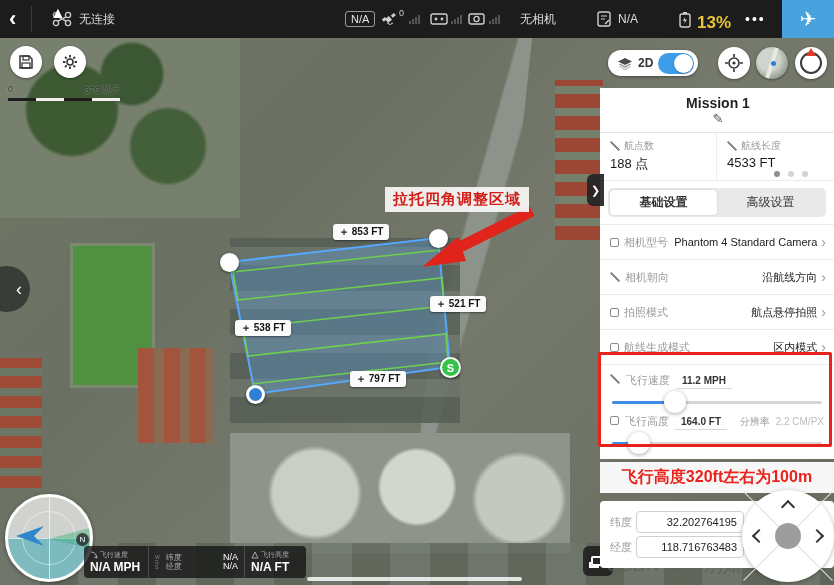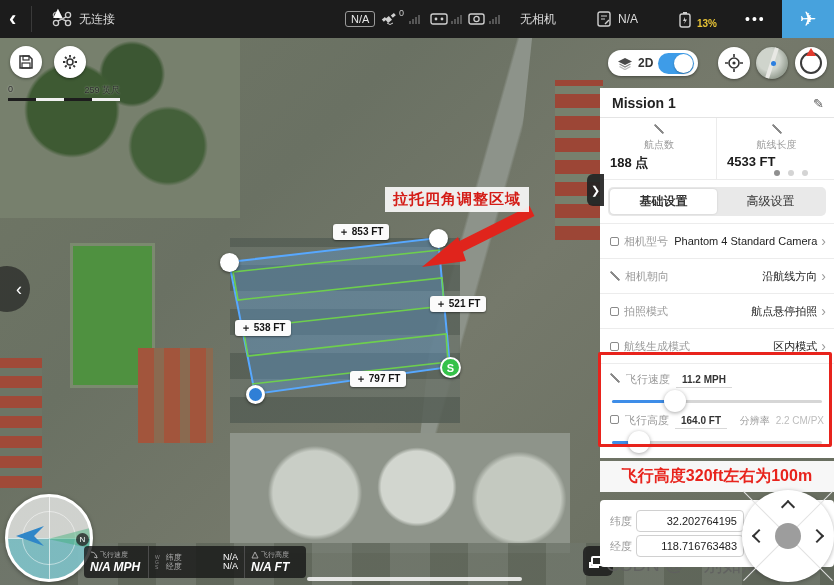--- a/index.html
+++ b/index.html
@@ -8,21 +8,21 @@
 
   
   .topbar { position:absolute; left:0; top:0; width:834px; height:38px; background:#1c1c1c; z-index:50; }
   .topbar .it { position:absolute; top:0; height:38px; display:flex; align-items:center; color:#ddd; font-size:12px; }
   .tb-divider { position:absolute; left:31px; top:6px; width:1px; height:26px; background:#3a3a3a; }
   .na-badge { border:1px solid #9a9a9a; border-radius:3px; padding:1px 5px; font-size:11px; color:#e5e5e5; }
   .bars { display:flex; align-items:flex-end; gap:1px; }
   .bars i { display:block; width:2px; background:#565656; }
   .bars i:nth-child(1){height:3px}.bars i:nth-child(2){height:5px}.bars i:nth-child(3){height:7px}.bars i:nth-child(4){height:9px}
   .sup0 { font-size:9px; color:#ccc; margin-left:2px; transform:translateY(-6px); }
-  .batt-pct { color:#e8c436; font-weight:bold; font-size:10px;margin-top:8px; }
+  .batt-pct { color:#e8c436; font-weight:bold; font-size:17px;margin-top:8px; }
   .more-dots { color:#fff; font-size:14px; letter-spacing:2px; }
   .takeoff { position:absolute; right:0; top:0; width:52px; height:38px; background:#47a2dd; display:flex; align-items:center; justify-content:center; color:#fff; font-size:20px; border:none; cursor:pointer; }
   .back-ch { color:#fff; font-size:22px; font-weight:bold; }
   .muted { color:#b9b9b9; }
 
   
   .map { position:absolute; left:0; top:38px; width:834px; height:547px; overflow:hidden;
          background:linear-gradient(135deg,#707765 0%,#6a7163 30%,#75796b 55%,#666c5e 100%); }
   .patch { position:absolute; }
   svg.overlay { position:absolute; left:0; top:0; pointer-events:none; }
@@ -52,28 +52,28 @@
   .mlabel { position:absolute; background:#fbfbfb; border-radius:3px; padding:1px 6px; font-size:10px; font-weight:bold; color:#141414; box-shadow:0 1px 2px rgba(0,0,0,.45); z-index:12; white-space:nowrap; }
 
   
   .tip-label { position:absolute; left:385px; top:187px; width:144px; height:25px; background:rgba(248,248,248,.92); color:#d41d17; font-size:15px; font-weight:bold; display:flex; align-items:center; justify-content:center; letter-spacing:1px; z-index:30; }
   .red-box { position:absolute; left:598px; top:352px; width:234px; height:95px; border:3px solid #e8231c; border-radius:2px; z-index:40; pointer-events:none; }
 
   
   .panel { position:absolute; left:600px; top:88px; width:234px; z-index:25; }
   .panel-tab { position:absolute; left:-13px; top:86px; width:17px; height:32px; background:rgba(35,35,35,.92); border-radius:6px 0 0 6px; color:#fff; font-size:11px; display:flex; align-items:center; justify-content:center; z-index:26; }
   .card { background:#fff; }
-  .mission-head { display:flex; align-items:center; justify-content:space-between; padding:7px 10px 6px 12px; border-bottom:1px solid #e4e4e4; }
+  .mission-head { display:flex; align-items:center; justify-content:space-between; padding:7px 10px 6px 12px; border-bottom:1px solid #e4e4e4;flex-direction:column; }
   .mission-head .t { font-size:14px; font-weight:bold; color:#222; }
   .mission-head .edit { color:#555; font-size:13px; }
   .stats { display:grid; grid-template-columns:1fr 1fr; position:relative; }
   .stat { padding:6px 8px 7px 10px; border-bottom:1px solid #ececec; }
   .stat:nth-child(odd){ border-right:1px solid #ececec; }
-  .stat .lab { font-size:10px; color:#9a9a9a; display:flex; align-items:center; gap:4px;flex-direction:column; }
-  .stat .val { font-size:13px; font-weight:bold; color:#1b1b1b; margin-top:2px; }
+  .stat .lab { font-size:10px; color:#9a9a9a; display:flex; align-items:center; gap:4px; }
+  .stat .val { font-size:13px; font-weight:normal; color:#1b1b1b; margin-top:2px; }
   .mini-ico { display:inline-block; width:9px; height:9px; border:1px solid #8a8a8a; border-radius:2px; }
   .mini-ico.diag { border:none; width:10px; height:10px; background:linear-gradient(45deg,transparent 44%,#8a8a8a 44% 56%,transparent 56%); }
   .dots { position:absolute; right:26px; bottom:4px; display:flex; gap:8px; }
   .dots i { width:6px; height:6px; border-radius:50%; background:#d4d4d4; }
   .dots i.on { background:#8f8f8f; }
   .tabs { display:flex; margin:7px 8px; background:#e9e9e9; border-radius:5px; padding:2px; }
   .tab { flex:1; text-align:center; font-size:12px; padding:4px 0; color:#333; border-radius:4px; }
   .tab.active { background:#fff; font-weight:bold; box-shadow:0 0 2px rgba(0,0,0,.15); }
   .srow { display:flex; align-items:center; padding:9px 8px 9px 10px; border-top:1px solid #ececec; }
   .srow .lab { font-size:11px; color:#9a9a9a; display:flex; align-items:center; gap:5px; }
@@ -107,21 +107,21 @@
   
   .compass { position:absolute; left:5px; top:494px; width:88px; height:88px; border-radius:50%; border:3px solid #fff; background:linear-gradient(rgba(216,218,215,.92) 0 50%, rgba(127,193,199,.92) 50% 100%); z-index:18; box-shadow:0 1px 4px rgba(0,0,0,.35); overflow:hidden; }
   .compass .cross-v { position:absolute; left:50%; top:0; width:1px; height:100%; background:rgba(255,255,255,.65); }
   .compass .cross-h { position:absolute; top:50%; left:0; height:1px; width:100%; background:rgba(255,255,255,.65); }
   .compass .ring2 { position:absolute; left:14px; top:14px; width:54px; height:54px; border-radius:50%; border:1px solid rgba(255,255,255,.5); }
   .nbadge { position:absolute; left:76px; top:533px; width:13px; height:13px; border-radius:50%; background:rgba(40,40,40,.8); color:#fff; font-size:8px; display:flex; align-items:center; justify-content:center; z-index:19; }
   .telebar { position:absolute; left:84px; top:546px; width:222px; height:32px; background:rgba(22,22,22,.8); border-radius:4px; display:flex; align-items:stretch; z-index:20; color:#fff; }
   .tsec { padding:3px 6px; display:flex; flex-direction:column; justify-content:center; }
   .tsec + .tsec { border-left:1px solid #4c4c4c; }
   .tlab { font-size:7px; color:#a8a8a8; display:flex; gap:2px; align-items:center; white-space:nowrap; }
-  .tval { font-size:12px; font-weight:bold; color:#fff; white-space:nowrap;font-style:italic; }
+  .tval { font-size:12px; font-weight:bold; color:#fff; white-space:nowrap; }
   .wgs { font-size:5px; color:#8a8a8a; line-height:5px; margin-right:3px; }
   .trow { display:flex; justify-content:space-between; gap:8px; font-size:8px; line-height:9px; }
   .trow .l { color:#a8a8a8; } .trow .v { color:#fff; font-size:9px; }
   .homebar { position:absolute; left:307px; top:577px; width:215px; height:4px; border-radius:2px; background:rgba(250,250,250,.85); z-index:20; }
   .layersbtn { position:absolute; left:583px; top:546px; width:30px; height:30px; border-radius:6px; background:rgba(28,28,28,.85); z-index:20; display:flex; align-items:center; justify-content:center; }
   .layersbtn .sq { width:14px; height:10px; border:2px solid #fff; border-radius:2px; box-shadow:-4px 4px 0 -2px #fff; }
   .watermark { position:absolute; left:606px; top:552px; z-index:21; font-size:19px; color:rgba(95,95,95,.85); white-space:nowrap; }
   .cursor { position:absolute; left:50px; top:4px; z-index:60; color:#fff; font-size:16px; text-shadow:0 0 2px #000; }
 </style>
 </head>
@@ -269,21 +269,21 @@
     <svg width="18" height="18" viewBox="0 0 18 18">
         <circle cx="9" cy="9" r="3" fill="none" stroke="#333" stroke-width="1.5"></circle>
         <g stroke="#333" stroke-width="1.8">
           <path d="M9,2 v2.4 M9,13.6 v2.4 M2,9 h2.4 M13.6,9 h2.4 M4,4 l1.7,1.7 M12.3,12.3 l1.7,1.7 M14,4 l-1.7,1.7 M5.7,12.3 L4,14"></path>
         </g>
       </svg>
   </div>
   <div class="scalebar">
     <div class="row">
         <span>0</span>
-        <span>259 英尺</span>
+        <span>375 英尺</span>
       </div>
     <div class="seg"></div>
   </div>
   <div class="collapse-left">
       <span>‹</span>
     </div>
 
   <div class="pill2d">
     <svg width="16" height="13" viewBox="0 0 16 13">
         <path d="M8,1 L15,4.5 8,8 1,4.5 z" fill="#4a4a4a"></path>

